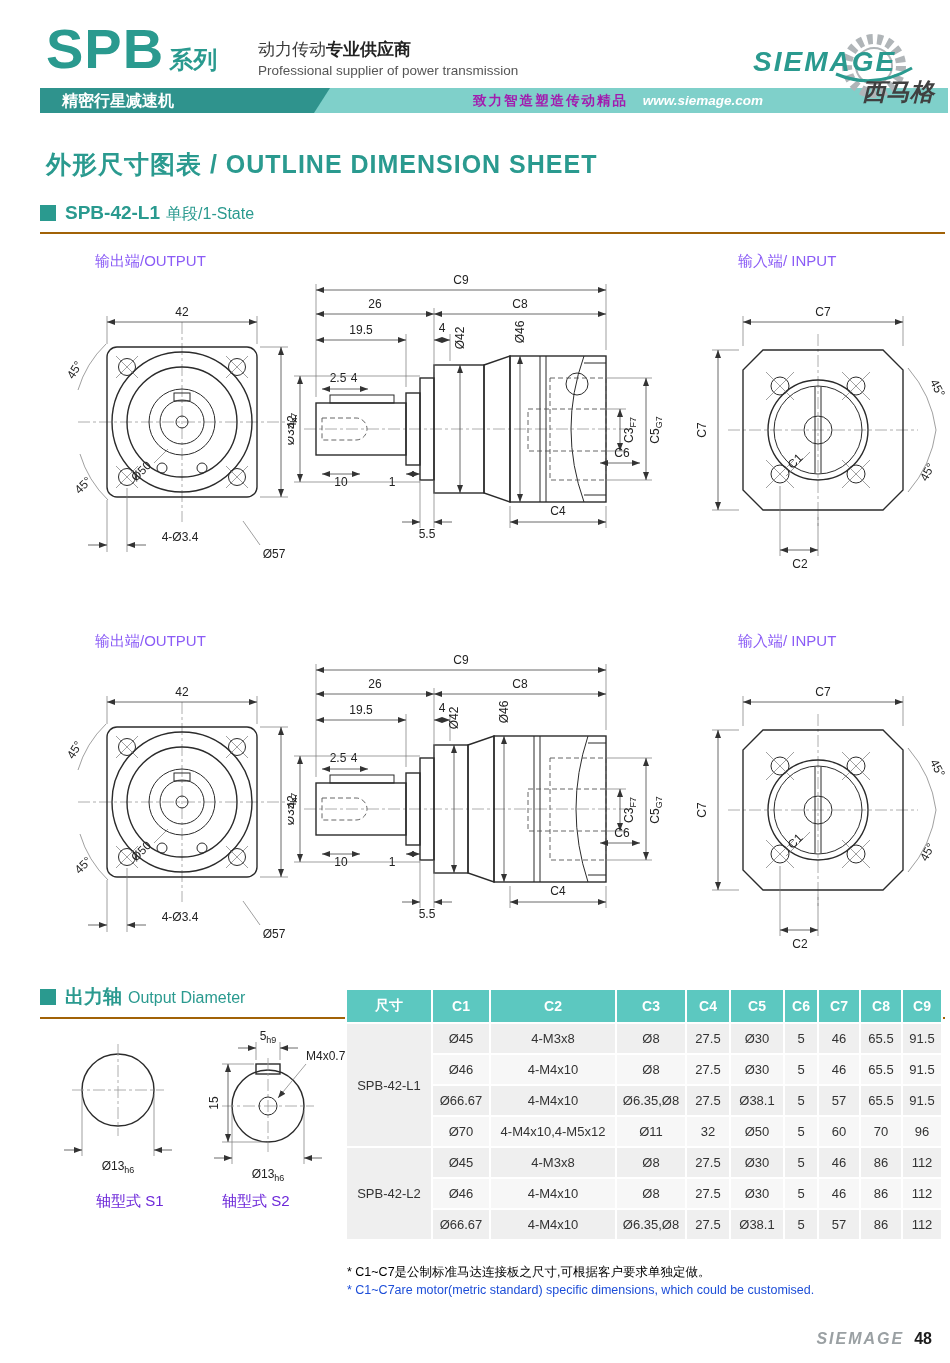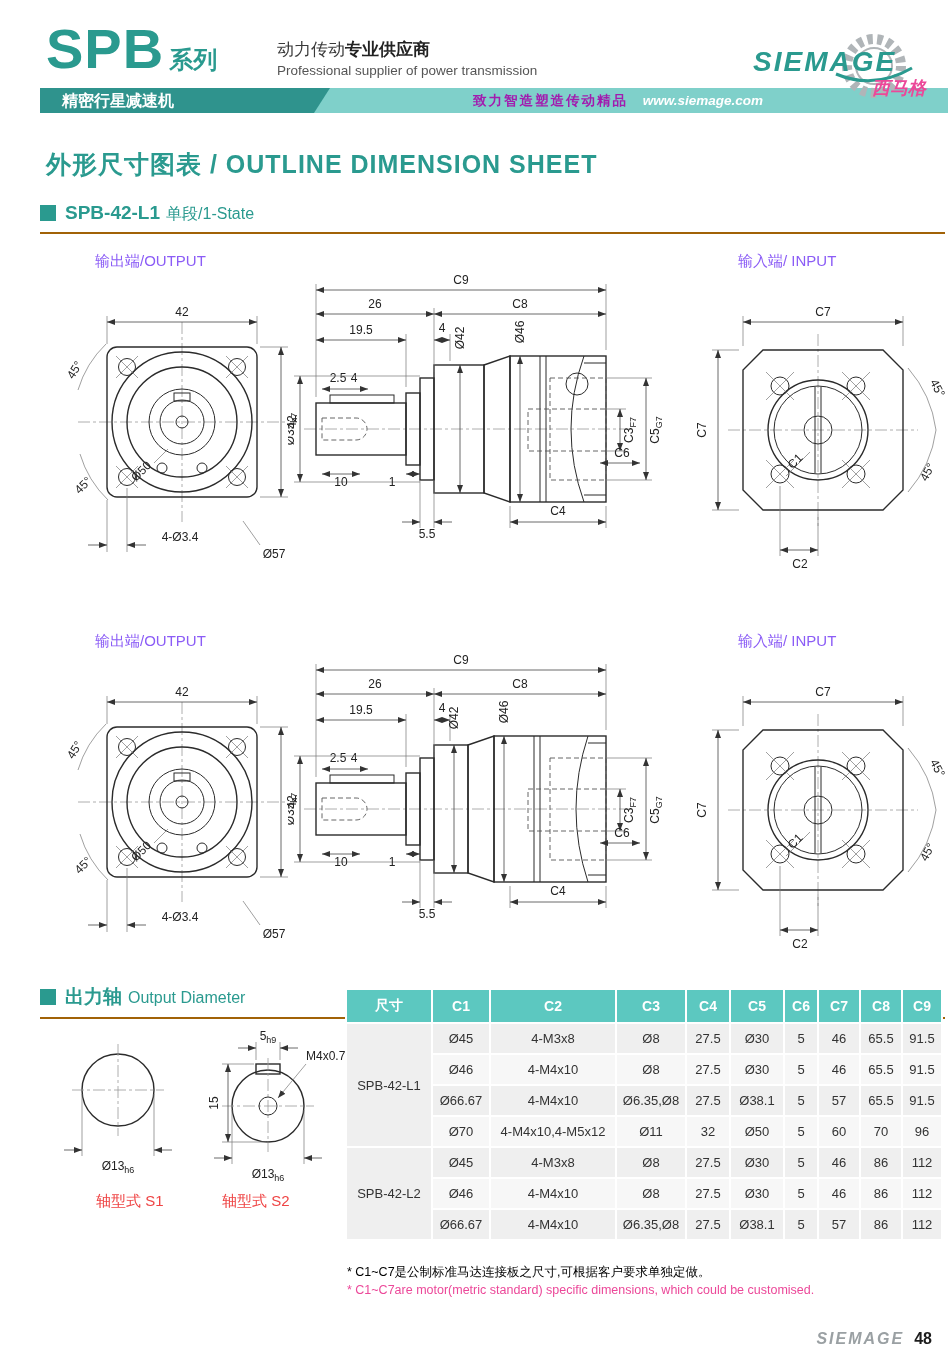--- a/index.html
+++ b/index.html
@@ -2,35 +2,35 @@
 <html><head>
 <meta charset="utf-8">
 <style>
   html,body { margin:0; padding:0; background:#e8e8e8; font-family:"Liberation Sans", sans-serif; }
   .page { position:relative; width:950px; height:1363px; margin:0 auto; background:#ffffff; overflow:hidden; color:#333; }
 
   
   .brand { position:absolute; left:46px; top:24px; white-space:nowrap; }
   .brand .spb { font-size:56px; font-weight:bold; color:#2a9a8f; letter-spacing:1px; line-height:0.9; }
   .brand .xilie { font-size:24px; color:#2a9a8f; margin-left:5px; font-weight:bold; }
-  .tagline { position:absolute; left:258px; top:38px; line-height:1.4;margin-left:19px; }
+  .tagline { position:absolute; left:258px; top:38px; line-height:1.4; }
   .tagline .cn { font-size:17px; color:#3a3a3a; }
   .tagline .cn b { color:#222; }
   .tagline .en { font-size:13.5px; color:#555; }
   .bands { position:absolute; left:40px; top:88px; width:908px; height:25px;text-decoration:underline; }
   .band-dark { position:absolute; left:0; top:0; width:290px; height:25px; box-sizing:border-box;
                background:#2f938d; color:#fff; font-weight:bold; font-size:16px; line-height:25px;
                padding-left:22px; clip-path:polygon(0 0,100% 0,calc(100% - 16px) 100%,0 100%); z-index:2; }
   .band-light { position:absolute; left:270px; right:0; top:0; height:25px; background:#7fd0ca; }
   .band-light .slogan { position:absolute; right:320px; top:0; color:#a21caf; font-weight:bold; font-size:13.5px; line-height:25px; letter-spacing:2px; }
   .band-light .site   { position:absolute; right:185px; top:0; color:#fff; font-weight:bold; font-style:italic; font-size:13.5px; line-height:25px; }
   .logo { position:absolute; right:12px; top:20px; width:185px; height:88px; z-index:3; }
   .logo .gear { position:absolute; right:22px; top:2px; }
   .logo .name { position:absolute; left:0; top:26px; color:#2a9a8f; font-size:28px; font-weight:bold; font-style:italic; letter-spacing:2px; }
-  .logo .cn   { position:absolute; right:12px; top:56px; color:#ec4899; font-size:18px; font-weight:bold; font-style:italic; }
+  .logo .cn   { position:absolute; right:4px; top:56px; color:#404040; font-size:24px; font-weight:bold; font-style:italic; }
 
   
   .page-title { position:absolute; left:46px; top:148px; font-size:25px; font-weight:bold; color:#2a9a8f; letter-spacing:1px; }
   .sec-head { position:absolute; left:40px; width:905px; border-bottom:2px solid #a16207; padding-bottom:7px; }
   .sec-head .bullet { display:inline-block; width:16px; height:16px; background:#2a9a8f; margin-right:9px; vertical-align:-2px; }
   .sec-head .model { color:#2a9a8f; font-weight:bold; font-size:19px; }
   .sec-head .variant { color:#2a9a8f; font-size:16px; margin-left:6px; }
 
   
   .draw-row { position:absolute; left:0; width:950px; height:340px; }
@@ -39,32 +39,32 @@
   .ol  { stroke:#2b2b2b; stroke-width:1.4; fill:none; }
   .ol2 { stroke:#2b2b2b; stroke-width:1; fill:none; }
   .cl  { stroke:#999; stroke-width:0.8; fill:none; stroke-dasharray:12 3 3 3; }
   .hd  { stroke:#555; stroke-width:0.9; fill:none; stroke-dasharray:5 3; }
   .dl  { stroke:#444; stroke-width:0.8; fill:none; }
   .xl  { stroke:#777; stroke-width:0.7; fill:none; }
   text.dt { font-size:12px; fill:#222; }
   text.dt .sub { font-size:9px; }
 
   
-  .shaft-label { position:absolute; font-size:15px; color:#ef4444; }
+  .shaft-label { position:absolute; font-size:15px; color:#6d28d9; }
 
   
   .dim-table { position:absolute; left:345px; top:988px; width:596px; border-collapse:collapse; table-layout:fixed; }
   .dim-table th { background:#5cc8c0; color:#fff; font-size:14px; font-weight:bold; height:30px; border:2px solid #fff; }
   .dim-table td { background:#efefef; color:#333; font-size:13px; text-align:center; height:27px; border:2px solid #fff; }
   .dim-table tr.alt td { background:#f7f7f7; }
   .dim-table tr.gsep td { border-top:2px solid #aaa; }
   .dim-table td.model { font-size:13px; background:#efefef; }
   .note { position:absolute; left:347px; font-size:12.5px; }
   .note.n0 { top:1264px; color:#000000; }
-  .note.n1 { top:1283px; color:#ec4899; }
+  .note.n1 { top:1283px; color:#1d4ed8; }
 
   
   .footer { position:absolute; top:1330px; right:18px; white-space:nowrap; }
   .footer .brand-g { color:#9aa0a3; font-style:italic; font-weight:bold; font-size:16px; letter-spacing:2px; }
   .footer .pg { color:#1c1c1c; font-weight:bold; font-size:16px; margin-left:10px; }
 </style>
 </head>
 <body>
 
 <div class="page">

